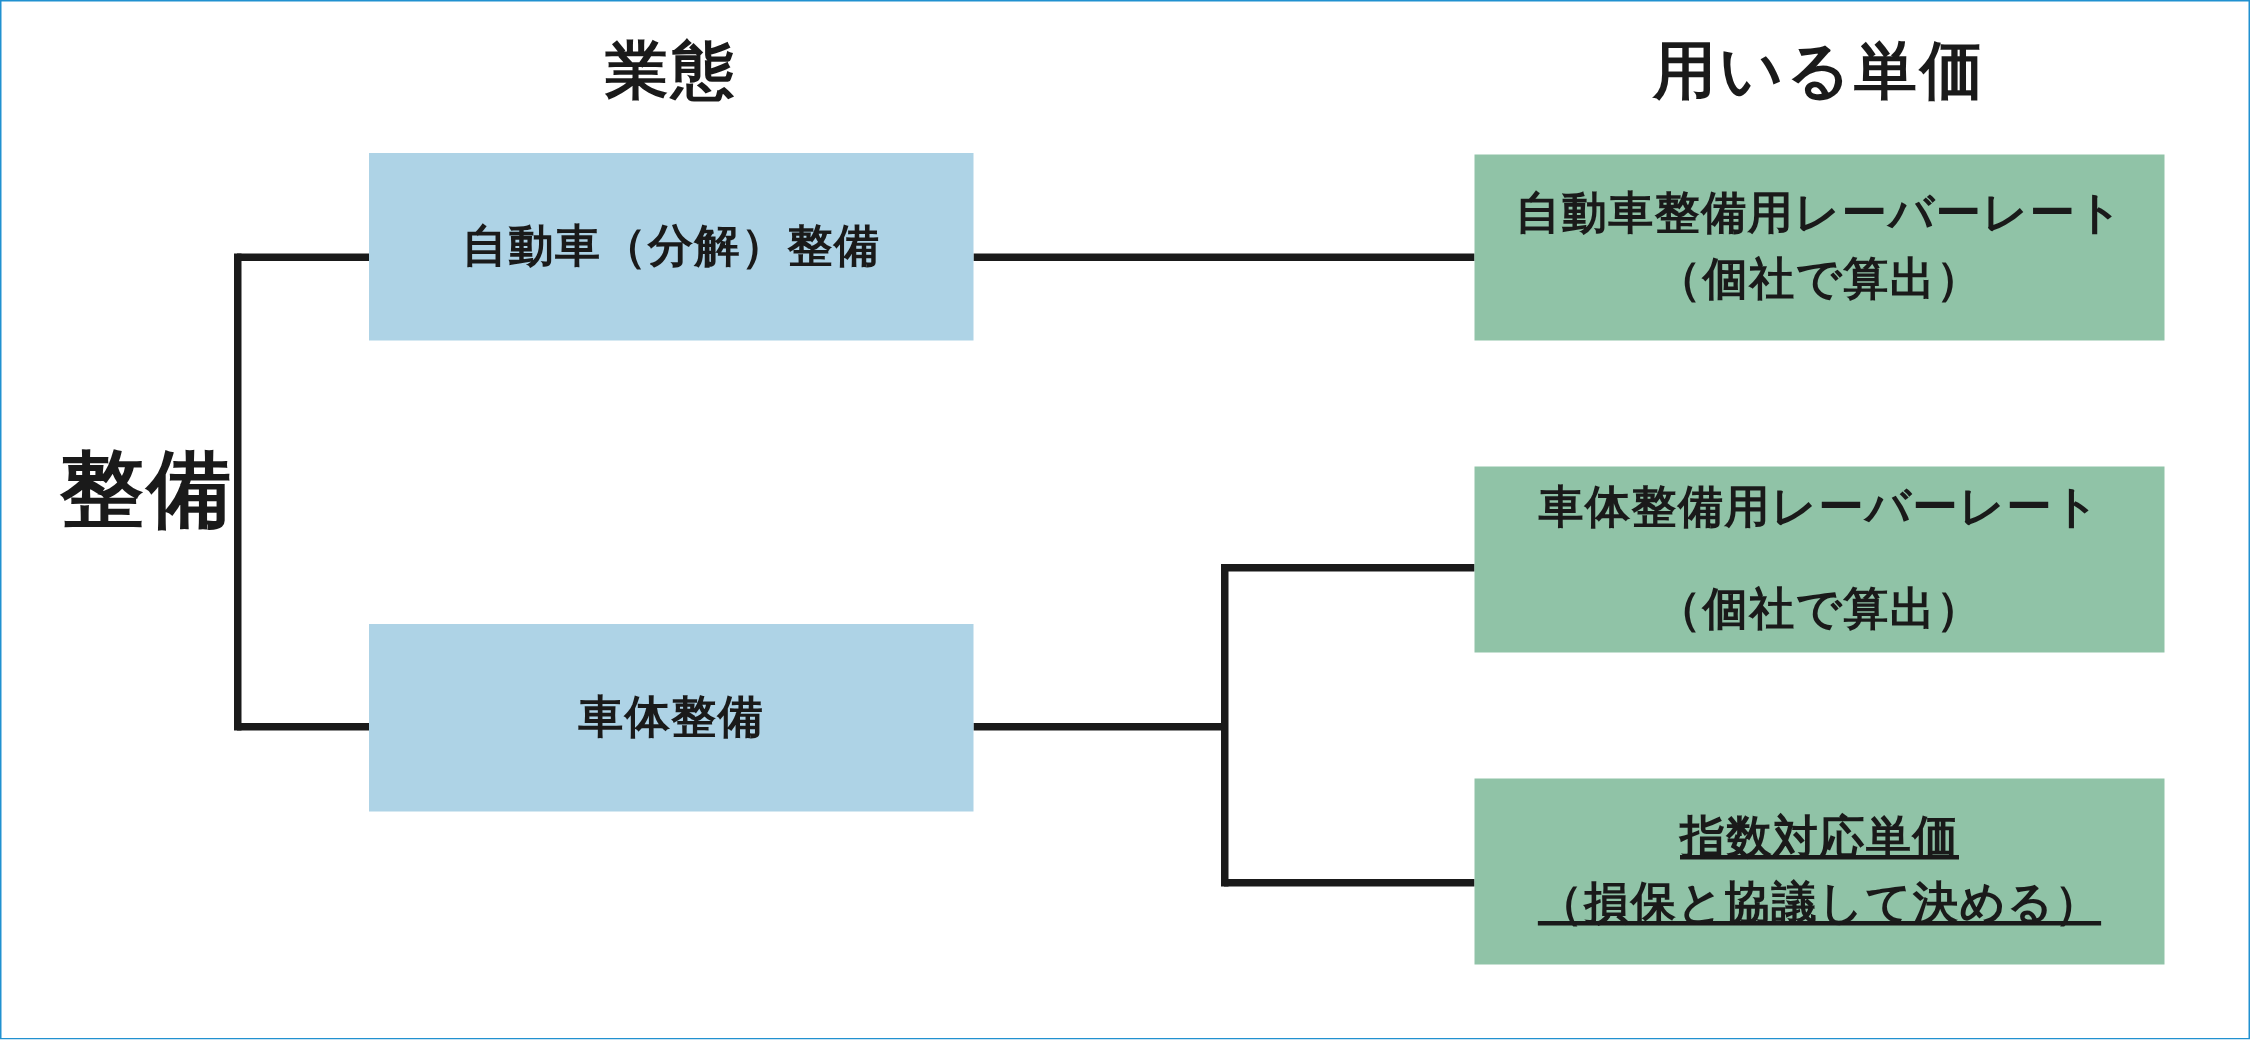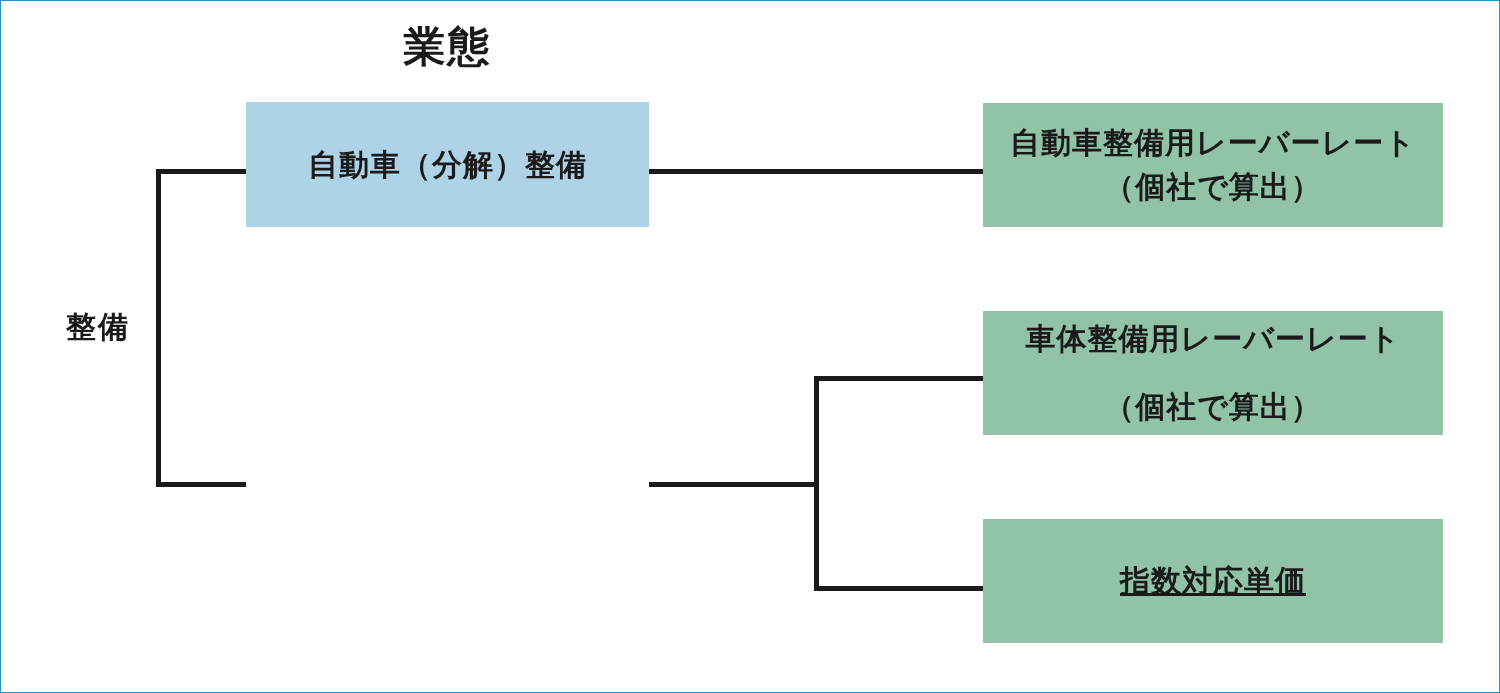--- a/index.html
+++ b/index.html
@@ -34,21 +34,21 @@
   .col-header.right { left: 982px; width: 460px; }
   .root-label {
     position: absolute;
     left: 38px;
     top: 300px;
     width: 118px;
     height: 52px;
     display: flex;
     align-items: center;
     justify-content: center;
-    font-size: 30px;
+    font-size: 56px;
     font-weight: bold;
     letter-spacing: 2px;
     white-space: nowrap;
   }
   .box {
     position: absolute;
     display: flex;
     flex-direction: column;
     align-items: center;
     justify-content: center;
@@ -77,41 +77,46 @@
   .l-branch-v    { left: 813px; top: 375px; width: 5px;   height: 215px; }
   .l-branch-g2   { left: 815px; top: 375px; width: 167px; height: 5px; }
   .l-branch-g3   { left: 815px; top: 585px; width: 167px; height: 5px; }
 </style>
 </head>
 <body>
 
 <div class="canvas" style="border-color: rgb(33, 145, 208); background-color: rgb(255, 255, 255); color: rgb(26, 26, 26);">
 
   <div class="col-header left">業態</div>
+  <div class="col-header right">用いる単価</div>
 
   <div class="root-label">整備</div>
 
   <div class="line l-root-v" style="background-color: rgb(26, 26, 26);"></div>
   <div class="line l-root-top" style="background-color: rgb(26, 26, 26);"></div>
   <div class="line l-root-bottom" style="background-color: rgb(26, 26, 26);"></div>
   <div class="line l-b1-g1" style="background-color: rgb(26, 26, 26);"></div>
   <div class="line l-b2-branch" style="background-color: rgb(26, 26, 26);"></div>
   <div class="line l-branch-v" style="background-color: rgb(26, 26, 26);"></div>
   <div class="line l-branch-g2" style="background-color: rgb(26, 26, 26);"></div>
   <div class="line l-branch-g3" style="background-color: rgb(26, 26, 26);"></div>
 
   <div class="box blue b1" style="background-color: rgb(174, 211, 230);">
     <span>自動車（分解）整備</span>
   </div>
+  <div class="box blue b2" style="background-color: rgb(174, 211, 230);">
+    <span>車体整備</span>
+  </div>
 
   <div class="box green g1" style="background-color: rgb(144, 195, 167);">
     <span>自動車整備用レーバーレート</span>
     <span>（個社で算出）</span>
   </div>
   <div class="box green g2" style="background-color: rgb(144, 195, 167);">
     <span>車体整備用レーバーレート</span>
     <span>（個社で算出）</span>
   </div>
   <div class="box green g3" style="background-color: rgb(144, 195, 167);">
     <span>指数対応単価</span>
+    <span>（損保と協議して決める）</span>
   </div>
 
 </div>
 
 </body></html>

